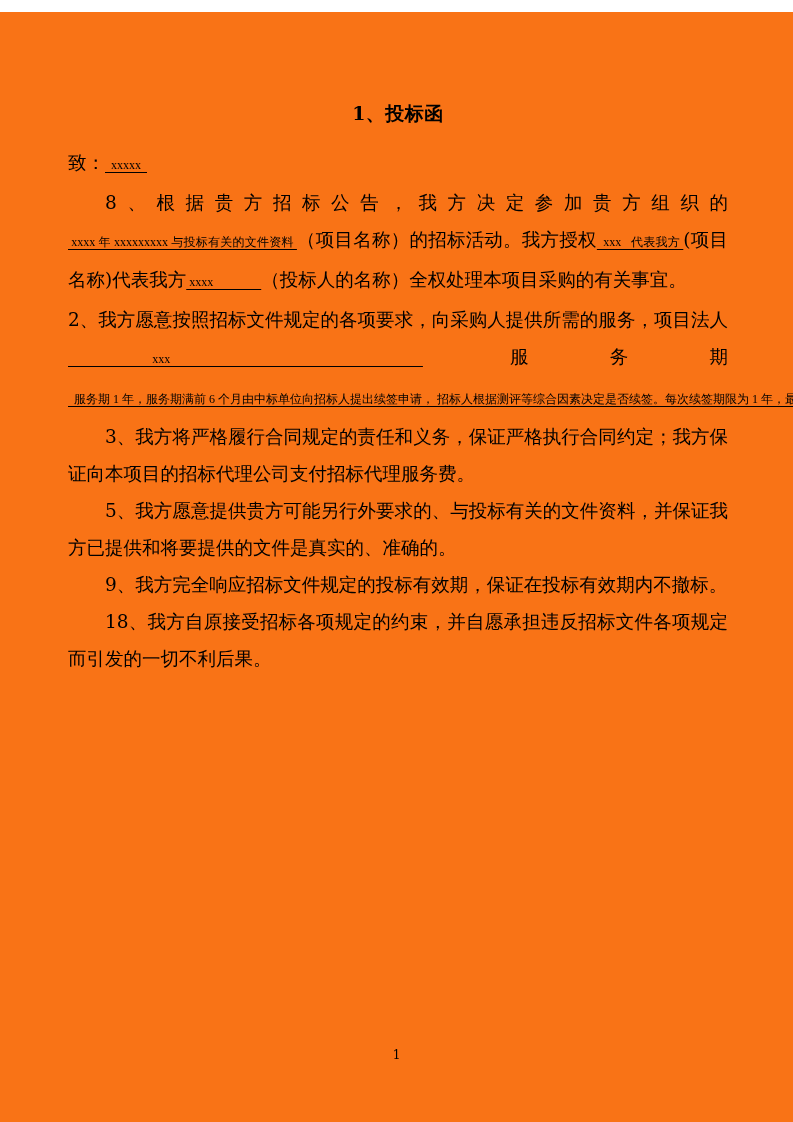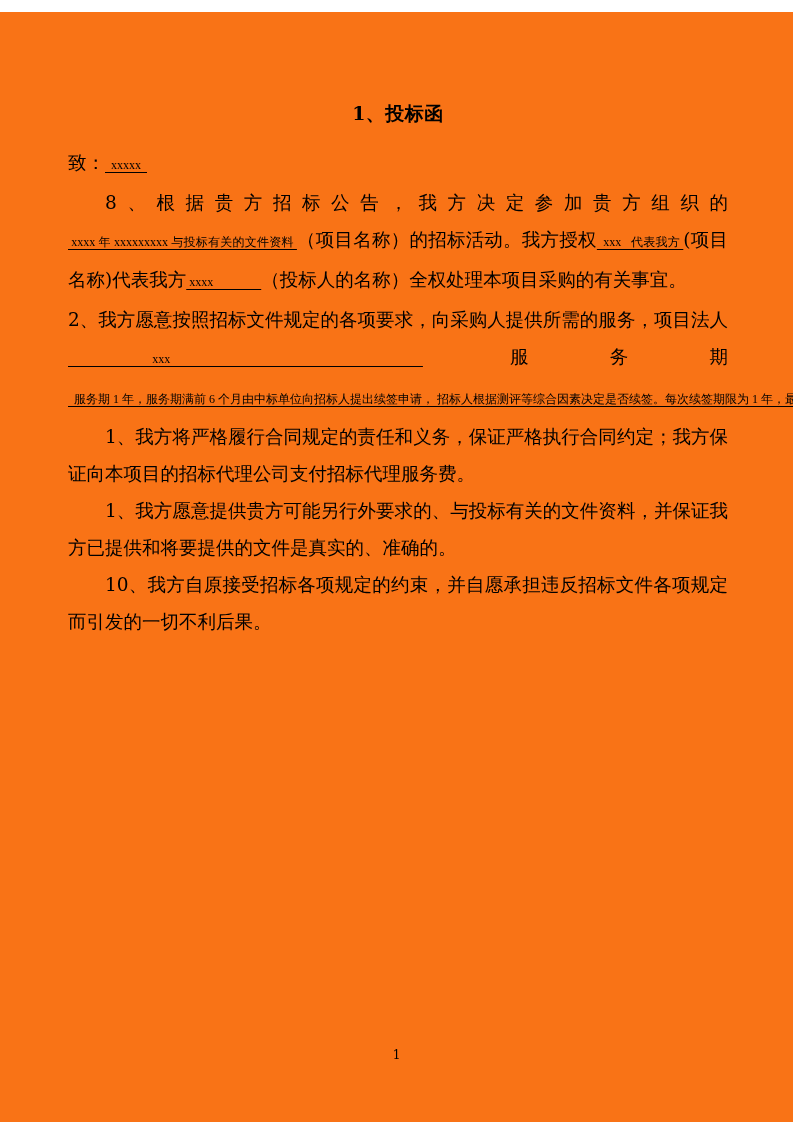--- a/index.html
+++ b/index.html
@@ -76,23 +76,24 @@
 
     <h1 class="doc-title">1、投标函</h1>
 
     <p class="para noindent">
       <span>致：</span><span class="blank latin">  </span><span class="blank latin">xxxxx</span><span class="blank latin">  </span>
     </p>
 
     <div id="clause-container">
         <p class="para indent"><span>8、根据贵方招标公告，我方决定参加贵方组织的 </span><span class="blank latin"> xxxx 年 xxxxxxxxx 与投标有关的文件资料 </span><span>（项目名称）的招标活动。我方授权</span><span class="blank latin">  xxx   代表我方 </span><span>(项目名称)代表我方</span><span class="blank latin"> xxxx                </span><span>（投标人的名称）全权处理本项目采购的有关事宜。</span></p>
         <p class="para noindent"><span>2、我方愿意按照招标文件规定的各项要求，向采购人提供所需的服务，项目法人 </span><span class="blank latin"> xxx   </span><span> 服务期</span><span class="blank latin">  服务期 1 年，服务期满前 6 个月由中标单位向招标人提出续签申请， 招标人根据测评等综合因素决定是否续签。每次续签期限为 1 年，最多续签 2 次。 </span></p>
-        <p class="para indent"><span>1、我方将严格履行合同规定的责任和义务，保证严格执行合同约定；我方保证向本项目的招标代理公司支付招标代理服务费。</span></p>
-        <p class="para indent"><span>1、我方愿意提供贵方可能另行外要求的、与投标有关的文件资料，并保证我方已提供和将要提供的文件是真实的、准确的。</span></p>
-        <p class="para indent"><span>10、我方自原接受招标各项规定的约束，并自愿承担违反招标文件各项规定而引发的一切不利后果。</span></p>
+        <p class="para indent"><span>3、我方将严格履行合同规定的责任和义务，保证严格执行合同约定；我方保证向本项目的招标代理公司支付招标代理服务费。</span></p>
+        <p class="para indent"><span>5、我方愿意提供贵方可能另行外要求的、与投标有关的文件资料，并保证我方已提供和将要提供的文件是真实的、准确的。</span></p>
+        <p class="para indent"><span>9、我方完全响应招标文件规定的投标有效期，保证在投标有效期内不撤标。</span></p>
+        <p class="para indent"><span>18、我方自原接受招标各项规定的约束，并自愿承担违反招标文件各项规定而引发的一切不利后果。</span></p>
       </div>
 
   </div>
 
   <div class="footer">
     <span>1</span>
   </div>
 
 </div>
 

